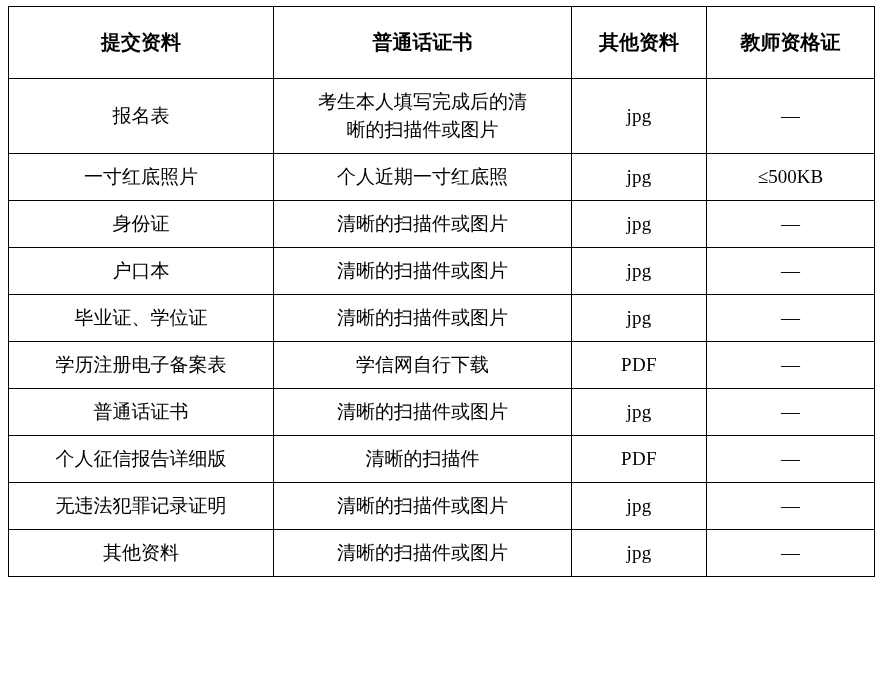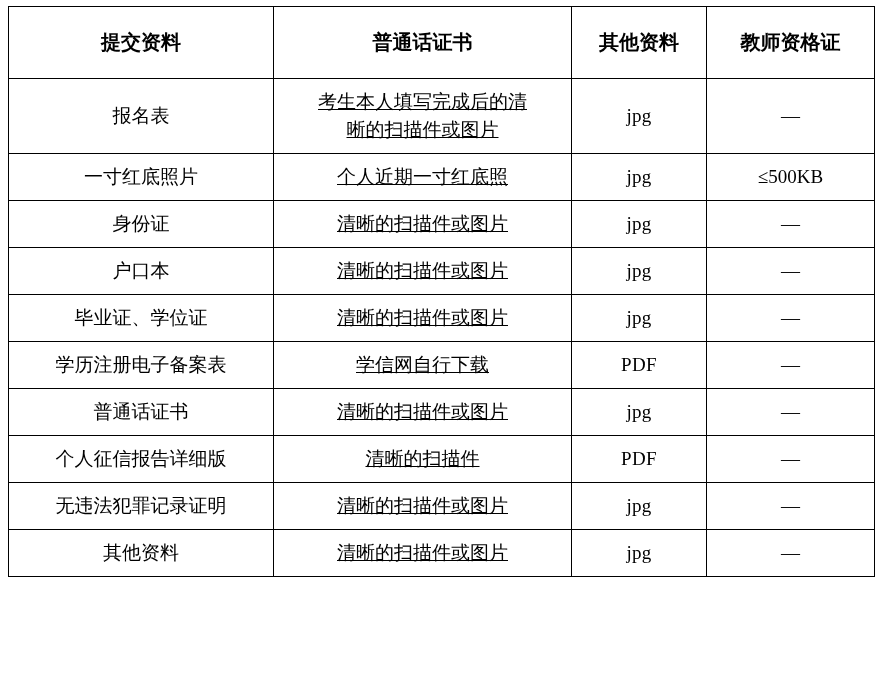--- a/index.html
+++ b/index.html
@@ -48,21 +48,20 @@
   col.c3 { width: 135px; }
   col.c4 { width: 168px; }
 
   tbody tr { height: 47px; }
   tbody tr.tall { height: 75px; }
 
   .cell-multiline {
     display: block;
     white-space: pre-line;
     line-height: 1.5;
-    text-decoration: underline;
   }
   .fmt {
     font-family: "Liberation Serif", "DejaVu Serif", serif;
     letter-spacing: 0.3px;
   }
   .dash {
     font-size: 19px;
   }
 </style>
 </head>

